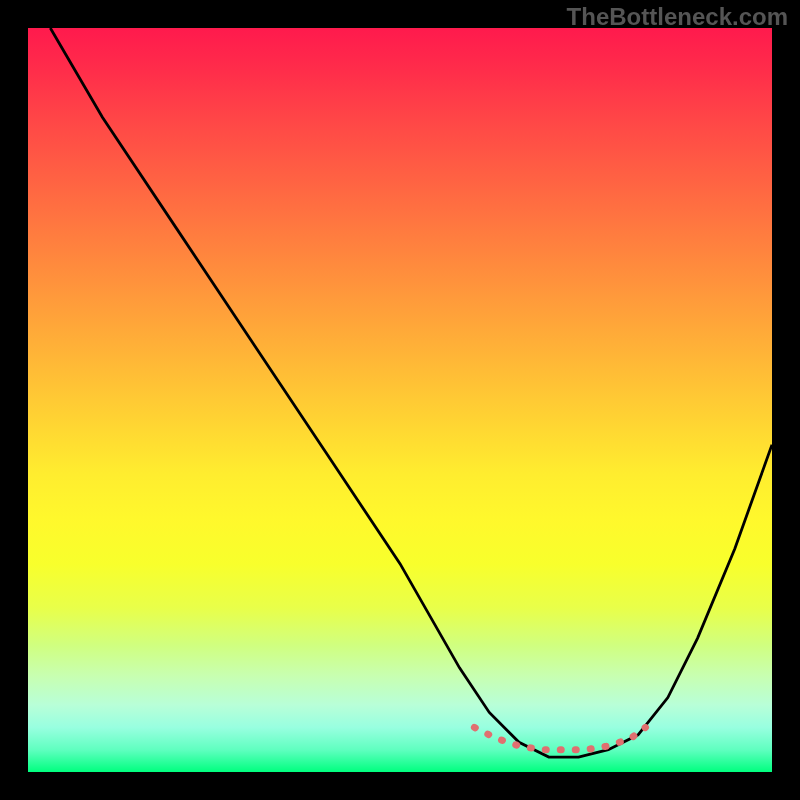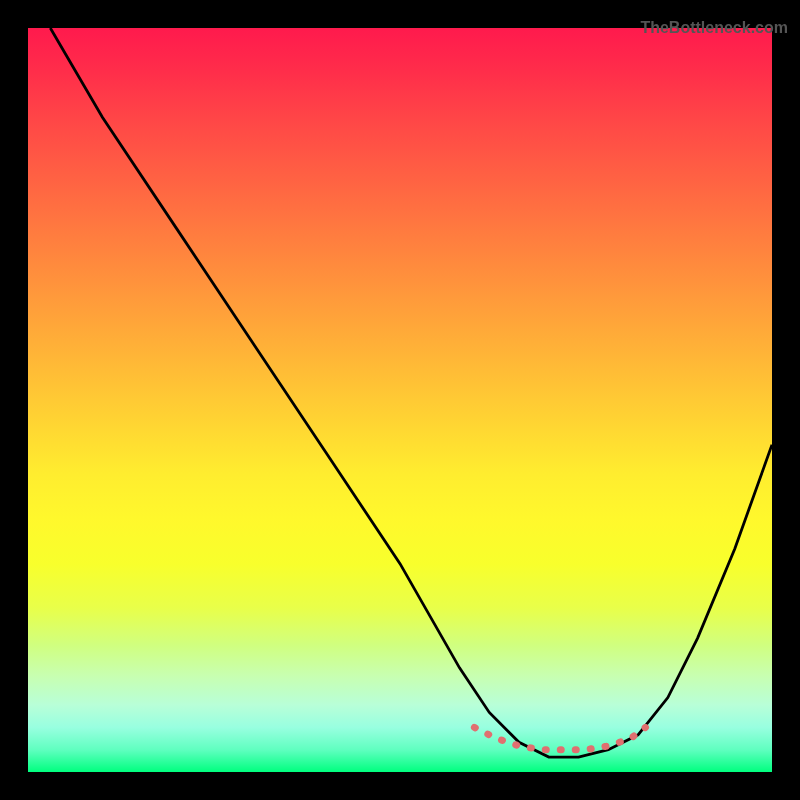--- a/index.html
+++ b/index.html
@@ -9,24 +9,24 @@
   }
   body {
     width: 800px;
     height: 800px;
     background: #000;
     position: relative;
     font-family: Arial, sans-serif;
   }
   .watermark {
     position: absolute;
-    top: 19px;
+    top: 3px;
     right: 12px;
     color: #555;
-    font-size: 16px;
+    font-size: 24px;
     font-weight: bold;
     z-index: 10;
   }
   .plot-area {
     position: absolute;
     top: 28px;
     left: 28px;
     width: 744px;
     height: 744px;
     background: linear-gradient(to bottom,

